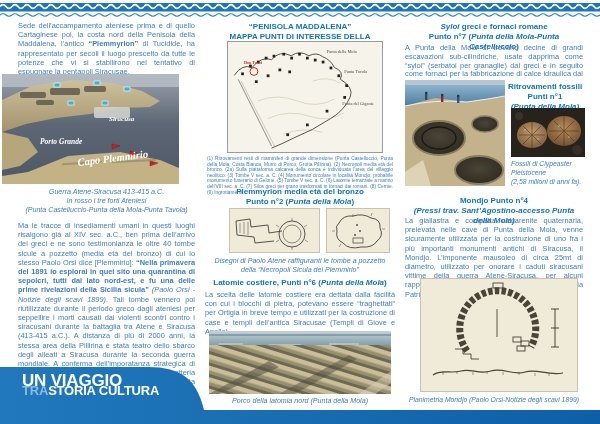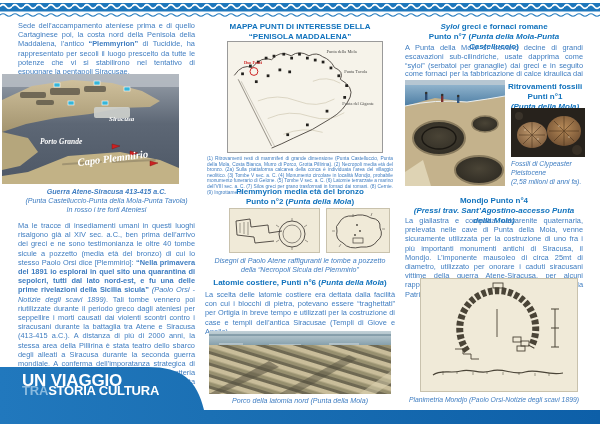--- a/index.html
+++ b/index.html
@@ -5,21 +5,21 @@
   html,body{margin:0;padding:0}
   body{width:600px;height:424px;position:relative;background:#ffffff;
        font-family:"Liberation Sans",sans-serif;overflow:hidden}
   .abs{position:absolute}
   .p{font-size:7.4px;line-height:9.2px;color:#3f7dc1;text-align:justify}
   .p .bi{font-weight:bold;}
   .p .it{font-style:italic}
   .hd{font-size:8px;line-height:9.8px;font-weight:bold;color:#1273bd;text-align:center}
   .hd .it{font-style:italic}
   .cap{font-size:7.1px;line-height:8.8px;font-style:italic;color:#3f7dc1;text-align:center}
-  .capb{font-weight:bold}
+  .capb{font-weight:normal}
   .tiny{font-size:4.8px;line-height:5.6px;color:#3f7dc1;text-align:justify}
   .figbox{background:#f0ead8;border:1px solid #c9c2ad;box-sizing:border-box}
   .banner-txt{color:#ffffff;font-weight:bold;letter-spacing:-0.2px;line-height:1}
   .lt{color:#8bbbdf}
   svg{display:block}
 </style>
 </head>
 <body>
 
 <div class="abs" style="left:0;top:0;width:600px;height:18px">
@@ -83,29 +83,29 @@
     <g font-family="Liberation Serif, serif" font-style="italic" fill="#ffffff">
       <text x="107" y="47" font-size="7" font-weight="bold">Siracusa</text>
       <text x="38" y="70" font-size="7.5" font-weight="bold">Porto Grande</text>
       <text x="76" y="92" font-size="10.5" font-weight="bold" transform="rotate(-7 76 92)">Capo Plemmirio</text>
     </g>
   </svg>
 </div>
 
 <div class="abs cap" style="left:18px;top:188px;width:177px">
   <div class="capb">Guerra Atene-Siracusa 413-415 a.C.</div>
+  <div>In rosso i tre forti Ateniesi</div>
   <div>(Punta Castelluccio-Punta della Mola-Punta Tavola)</div>
-  <div>In rosso i tre forti Ateniesi</div>
 </div>
 
 <div class="abs p" style="left:18px;top:221px;width:177px"><span>Ma le tracce di insediamenti umani in questi luoghi risalgono già al XIV sec. a.C., ben prima dell’arrivo dei greci e ne sono testimonianza le oltre 40 tombe sicule a pozzetto (media età del bronzo) di cui lo stesso Paolo Orsi dice [Plemmirio]: </span><span class="bi">“Nella primavera del 1891 io esplorai in quel sito una quarantina di sepolcri, tutti dal lato nord-est, e fu una delle prime rivelazioni della Sicilia sicula”</span><span class="it"> (Paolo Orsi - Notizie degli scavi 1899)</span><span>. Tali tombe vennero poi riutilizzate durante il periodo greco dagli ateniesi per seppellire i morti causati dai violenti scontri contro i siracusani durante la battaglia tra Atene e Siracusa (413-415 a.C.). A distanza di più di 2000 anni, la stessa area della Pillirina è stata teatro dello sbarco degli alleati a Siracusa durante la seconda guerra mondiale. A conferma dell’imporatanza strategica di questo luogo sono presenti i resti di una batteria militare della seconda guerra mondiale chiamata “Emanuele Russo”.</span></div>
 
 <div class="abs hd" style="left:205px;top:22px;width:190px">
+  <div>“PENISOLA MADDALENA”</div>
   <div>MAPPA PUNTI DI INTERESSE DELLA</div>
-  <div>“PENISOLA MADDALENA”</div>
 </div>
 
 <div class="abs" style="left:227px;top:41px;width:156px;height:112px;background:#f6f3ea;border:1px solid #9a9a9a;box-sizing:border-box">
   <svg viewBox="0 0 156 112" width="154" height="110">
     <g stroke="#cfc8b2" fill="none" stroke-width="0.7">
       <path d="M30,60 q20,-8 40,0 q20,8 38,-2"></path>
         <path d="M40,78 q22,-10 44,-2 q18,6 34,-4"></path>
       <path d="M56,94 q20,-8 40,-2"></path>
         <path d="M86,40 q14,-6 28,2"></path>
     </g>

